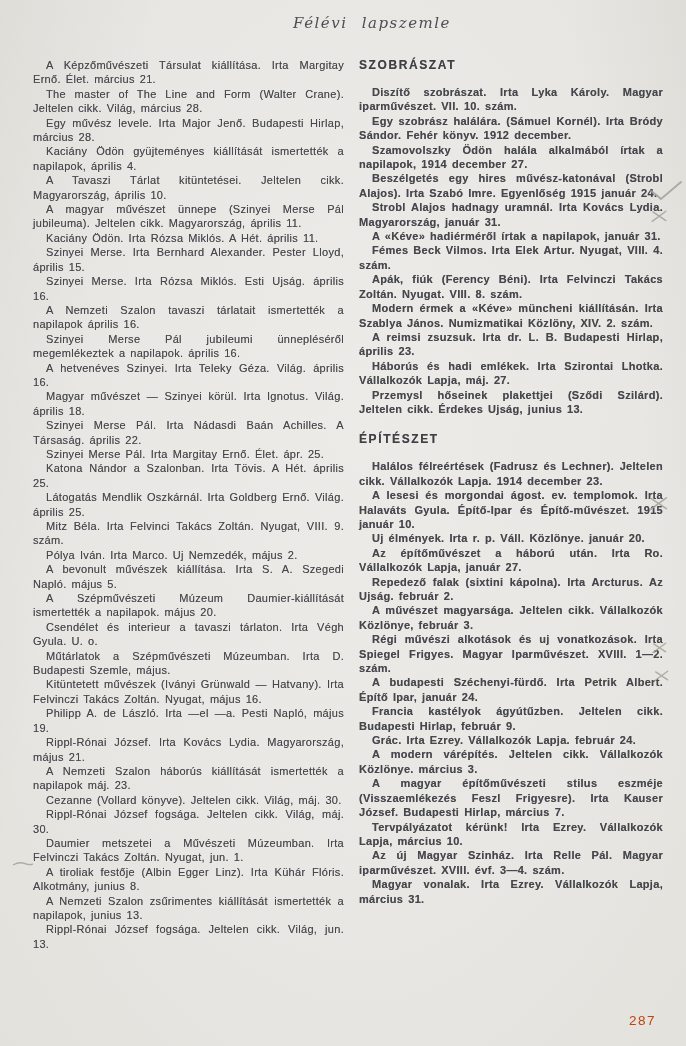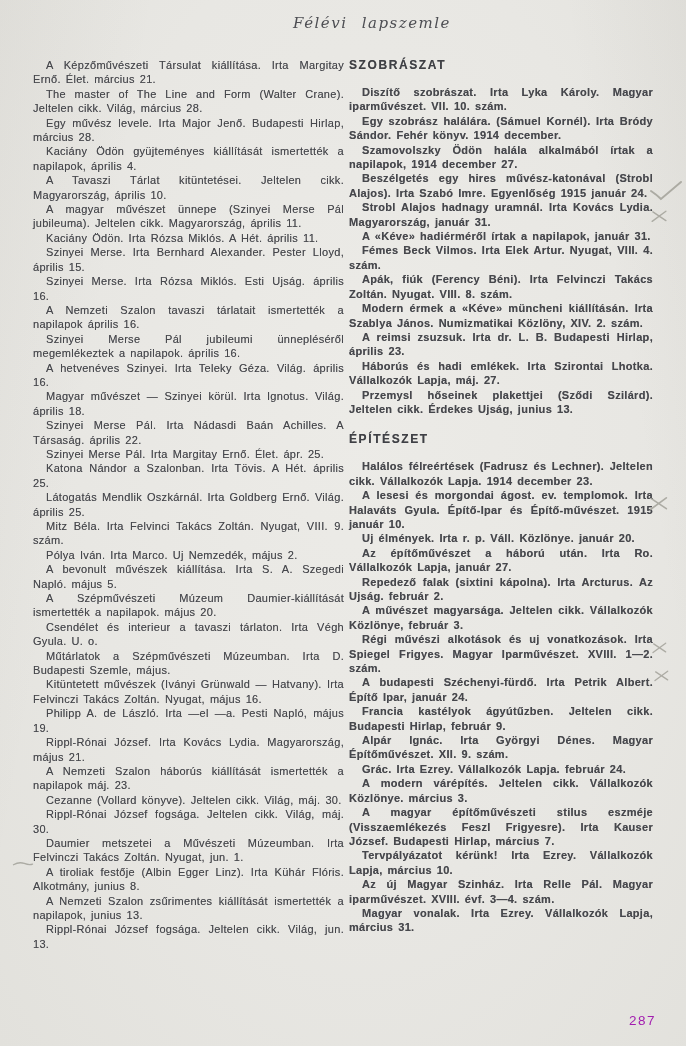--- a/index.html
+++ b/index.html
@@ -18,21 +18,21 @@
     font-family:"DejaVu Serif", serif;
     font-style:italic;
     font-size:15px;
     letter-spacing:1.5px;
     word-spacing:8px;
     color:#4d4e53;
     padding-left:29px;
   }
   .columns{
     position:absolute;top:58px;left:33px;
-    display:flex;gap:5px;
+    display:flex;gap:15px;
   }
   .col{width:311px;}
   .col.right{width:304px;font-weight:bold;}
   .entry{
     margin:0;
     text-indent:13px;
     text-align:justify;
     font-size:11px;
     line-height:14.4px;
     letter-spacing:0.3px;
@@ -48,21 +48,21 @@
     text-shadow:0 0 0.5px rgba(63,64,69,0.6);
     margin:0 0 13px 0;
   }
   .section + .section .section-heading{
     margin-top:16px;
   }
   .page-number{
     position:absolute;right:30px;bottom:18px;
     font-size:13.5px;
     letter-spacing:1.5px;
-    color:#a21caf;
+    color:#c2410c;
   }
   .mark{position:absolute;pointer-events:none;}
   .mark svg{display:block;}
 </style>
 </head>
 <body>
 
 <div class="page-header">Félévi lapszemle</div>
 
 <div class="columns">
@@ -101,21 +101,21 @@
         <p class="entry">A tiroliak festője (Albin Egger Linz). Irta Kühár Flóris. Alkotmány, junius 8.</p>
         <p class="entry">A Nemzeti Szalon zsűrimentes kiállítását ismertették a napilapok, junius 13.</p>
         <p class="entry">Rippl-Rónai József fogsága. Jeltelen cikk. Világ, jun. 13.</p>
       </div>
   </div>
   <div class="col right">
     <div class="section">
       <div class="section-heading">SZOBRÁSZAT</div>
       <div>
           <p class="entry">Diszítő szobrászat. Irta Lyka Károly. Magyar iparművészet. VII. 10. szám.</p>
-          <p class="entry">Egy szobrász halálára. (Sámuel Kornél). Irta Bródy Sándor. Fehér könyv. 1914 december.</p>
+          <p class="entry">Egy szobrász halálára. (Sámuel Kornél). Irta Bródy Sándor. Fehér könyv. 1912 december.</p>
           <p class="entry">Szamovolszky Ödön halála alkalmából írtak a napilapok, 1914 december 27.</p>
           <p class="entry">Beszélgetés egy hires művész-katonával (Strobl Alajos). Irta Szabó Imre. Egyenlőség 1915 január 24.</p>
           <p class="entry">Strobl Alajos hadnagy uramnál. Irta Kovács Lydia. Magyarország, január 31.</p>
           <p class="entry">A «Kéve» hadiérméről írtak a napilapok, január 31.</p>
           <p class="entry">Fémes Beck Vilmos. Irta Elek Artur. Nyugat, VIII. 4. szám.</p>
           <p class="entry">Apák, fiúk (Ferency Béni). Irta Felvinczi Takács Zoltán. Nyugat. VIII. 8. szám.</p>
           <p class="entry">Modern érmek a «Kéve» müncheni kiállításán. Irta Szablya János. Numizmatikai Közlöny, XIV. 2. szám.</p>
           <p class="entry">A reimsi zsuzsuk. Irta dr. L. B. Budapesti Hirlap, április 23.</p>
           <p class="entry">Háborús és hadi emlékek. Irta Szirontai Lhotka. Vállalkozók Lapja, máj. 27.</p>
           <p class="entry">Przemysl hőseinek plakettjei (Sződi Szilárd). Jeltelen cikk. Érdekes Ujság, junius 13.</p>
@@ -126,21 +126,20 @@
       <div>
           <p class="entry">Halálos félreértések (Fadrusz és Lechner). Jeltelen cikk. Vállalkozók Lapja. 1914 december 23.</p>
           <p class="entry">A lesesi és morgondai ágost. ev. templomok. Irta Halaváts Gyula. Építő-Ipar és Építő-művészet. 1915 január 10.</p>
           <p class="entry">Uj élmények. Irta r. p. Váll. Közlönye. január 20.</p>
           <p class="entry">Az építőművészet a háború után. Irta Ro. Vállalkozók Lapja, január 27.</p>
           <p class="entry">Repedező falak (sixtini kápolna). Irta Arcturus. Az Ujság. február 2.</p>
           <p class="entry">A művészet magyarsága. Jeltelen cikk. Vállalkozók Közlönye, február 3.</p>
           <p class="entry">Régi művészi alkotások és uj vonatkozások. Irta Spiegel Frigyes. Magyar Iparművészet. XVIII. 1—2. szám.</p>
           <p class="entry">A budapesti Széchenyi-fürdő. Irta Petrik Albert. Építő Ipar, január 24.</p>
           <p class="entry">Francia kastélyok ágyútűzben. Jeltelen cikk. Budapesti Hirlap, február 9.</p>
-          <p class="entry">Alpár Ignác. Irta Györgyi Dénes. Magyar Építőművészet. XII. 9. szám.</p>
           <p class="entry">Grác. Irta Ezrey. Vállalkozók Lapja. február 24.</p>
           <p class="entry">A modern várépítés. Jeltelen cikk. Vállalkozók Közlönye. március 3.</p>
           <p class="entry">A magyar építőművészeti stilus eszméje (Visszaemlékezés Feszl Frigyesre). Irta Kauser József. Budapesti Hirlap, március 7.</p>
           <p class="entry">Tervpályázatot kérünk! Irta Ezrey. Vállalkozók Lapja, március 10.</p>
           <p class="entry">Az új Magyar Szinház. Irta Relle Pál. Magyar iparművészet. XVIII. évf. 3—4. szám.</p>
           <p class="entry">Magyar vonalak. Irta Ezrey. Vállalkozók Lapja, március 31.</p>
         </div>
     </div>
   </div>
 </div>

